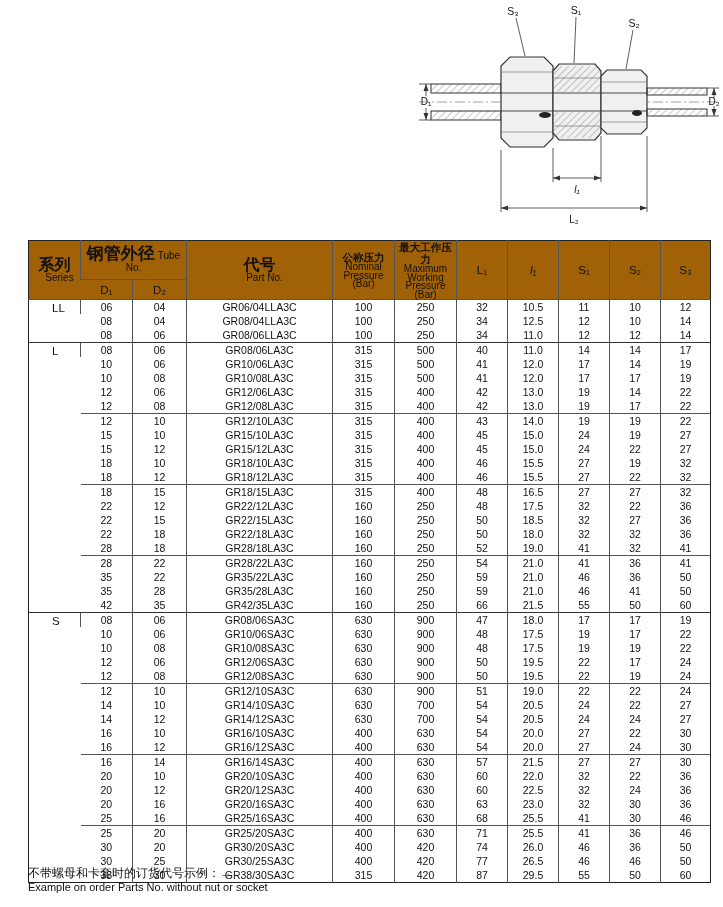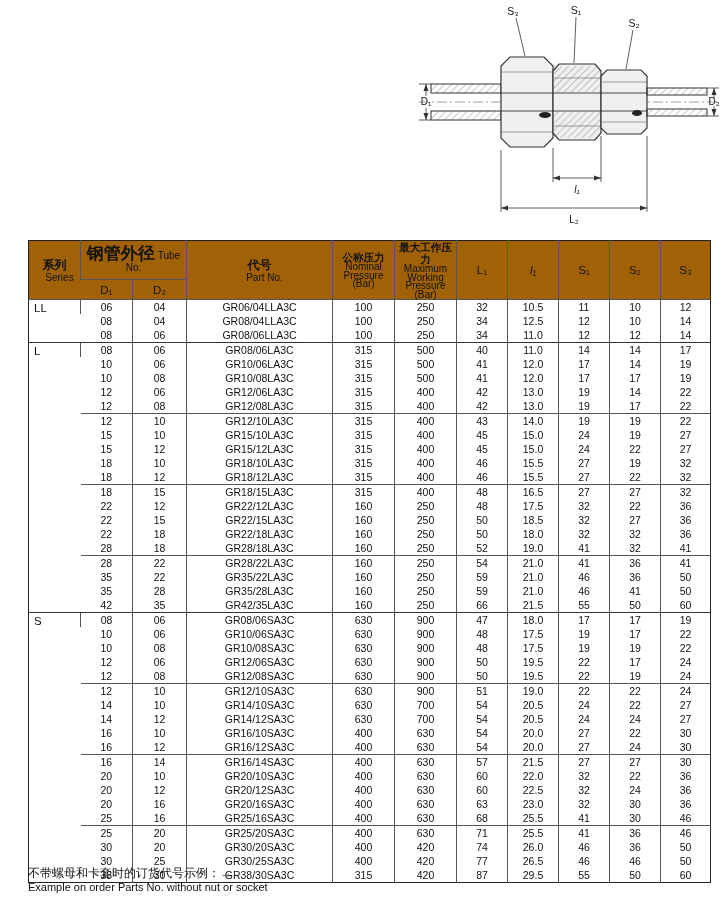--- a/index.html
+++ b/index.html
@@ -22,31 +22,31 @@
     border:1.5px solid #222;
   }
   table.fittings th, table.fittings td {
     border-left:1px solid #555;
     padding:0; text-align:center; font-size:10.5px; color:#111;
   }
   table.fittings th:first-child, table.fittings td:first-child { border-left:none; }
   thead th { background:#a16207; border-bottom:1px solid #555; vertical-align:middle; }
   thead tr.hrow1 { height:30px; }
   thead tr.hrow2 { height:15px; }
-  thead .zh { font-weight:bold; font-size:12px; line-height:14px; }
+  thead .zh { font-weight:bold; font-size:16px; line-height:14px; }
   thead .en { font-size:10px; line-height:11px; font-weight:normal;margin-left:10px; }
   thead .en-inline { font-size:10px; font-weight:normal; }
   thead .zh-s { font-weight:bold; font-size:10.5px; line-height:12px; }
   thead .en-xs { font-size:10px; line-height:8.5px; font-weight:normal; }
   thead th.dim { font-size:11.5px; font-weight:normal; }
   thead th.ital { font-style:italic; }
   tbody td { height:14px; line-height:14px; }
   tbody td.part { font-size:10.5px; }
   tbody td.series-cell {
-    text-align:left; padding-left:5px; vertical-align:top;
+    text-align:left; padding-left:23px; vertical-align:top;
     font-size:11.5px; line-height:16px;
   }
   tbody tr.block-start td { border-top:1px solid #555; }
   tbody tr.group-start td { border-top:1.5px solid #333; }
 
   
   .footer-note { position:absolute; left:28px; top:866px; width:680px; }
   .footer-note .zh-line { font-size:12px; line-height:14px; }
   .footer-note .en-line { font-size:11px; line-height:14px; }
   .example-code { position:absolute; left:300px; top:0; font-size:12px;margin-top:44px; }

